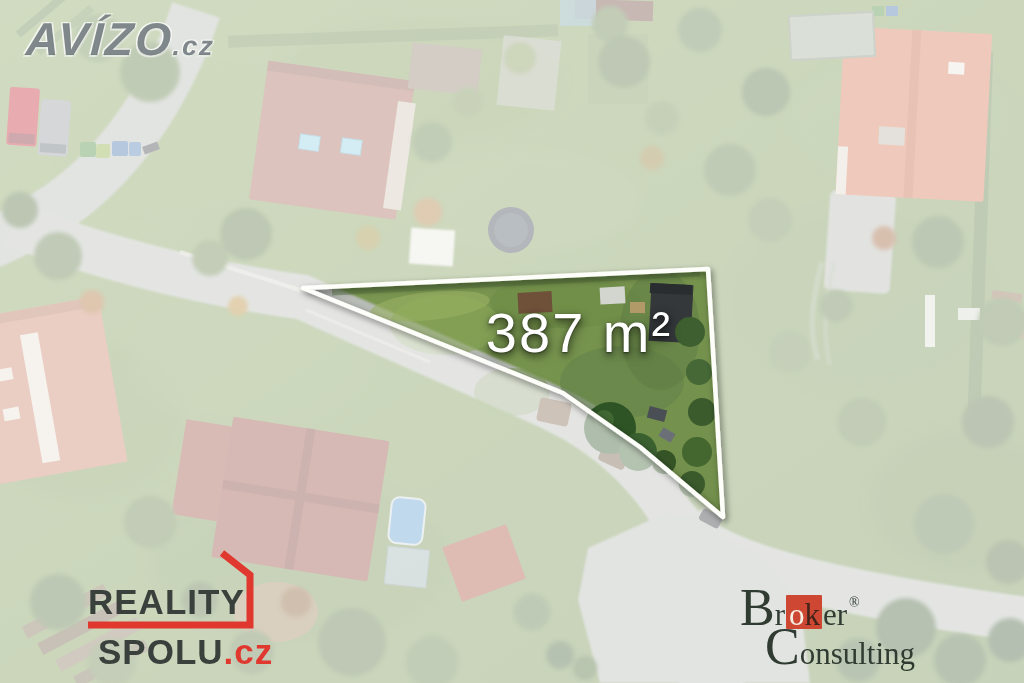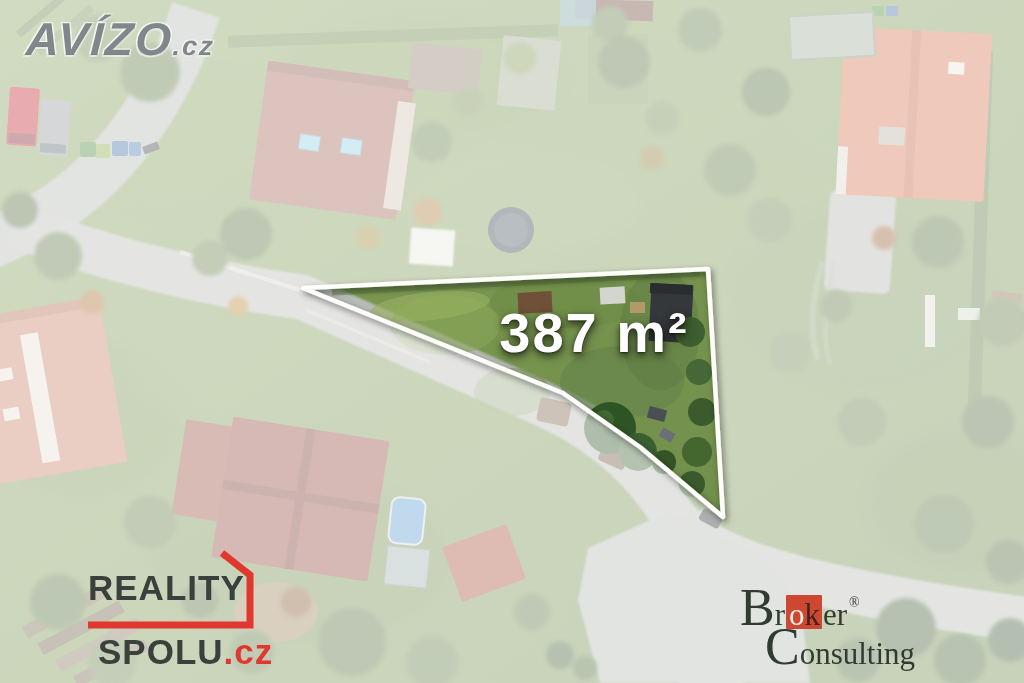--- a/index.html
+++ b/index.html
@@ -3,40 +3,40 @@
 <meta charset="utf-8">
 <style>
   html,body{margin:0;padding:0;background:#777;}
   #stage{
     position:relative;width:1024px;height:683px;overflow:hidden;
     font-family:"Liberation Sans",sans-serif;background:#7e9a54;
   }
   #scene{position:absolute;left:0;top:0;width:1024px;height:683px;display:block;}
   
   .area-label{
-    position:absolute;left:474px;top:300px;width:240px;text-align:center;
-    font-size:56px;font-weight:700;letter-spacing:2px;color:#ffffff;
+    position:absolute;left:459px;top:300px;width:240px;text-align:center;
+    font-size:56px;font-weight:400;letter-spacing:2px;color:#ffffff;
     text-shadow:0 3px 7px rgba(0,0,0,.55),0 1px 2px rgba(0,0,0,.45),2px 4px 12px rgba(0,0,0,.35);
     white-space:nowrap;
   }
   
   .avizo{
     position:absolute;left:26px;top:12px;white-space:nowrap;
     font-weight:800;font-style:italic;letter-spacing:2px;
     color:rgba(42,54,64,.58);
     text-shadow:-1.5px -1.5px 0 rgba(248,250,246,.85),1.5px -1.5px 0 rgba(248,250,246,.75),
                 -1.5px 1.5px 0 rgba(235,240,233,.7),1.5px 1.5px 0 rgba(225,230,222,.6);
     transform:skewX(-3deg);
   }
   .avizo .brand{font-size:46px;}
   .avizo .tld{font-size:27px;font-weight:800;}
   
   .reality{position:absolute;left:82px;top:548px;width:190px;height:130px;}
   .reality .roof{position:absolute;left:0;top:0;}
-  .reality .w1{position:absolute;left:6px;top:20px;font-size:35px;font-weight:800;letter-spacing:1px;color:#3a403c;}
+  .reality .w1{position:absolute;left:6px;top:34px;font-size:35px;font-weight:800;letter-spacing:1px;color:#3a403c;}
   .reality .w2line{position:absolute;left:16px;top:84px;font-size:35px;font-weight:800;letter-spacing:1px;color:#3a403c;white-space:nowrap;}
   .reality .tld2{color:#e0382e;}
   
   .broker{
     position:absolute;left:740px;top:582px;width:290px;
     font-family:"Liberation Serif",serif;color:#303b31;line-height:1;
   }
   .broker .big{font-size:52px;}
   .broker .sm{font-size:31px;}
   .broker .line1{position:relative;white-space:nowrap;}

